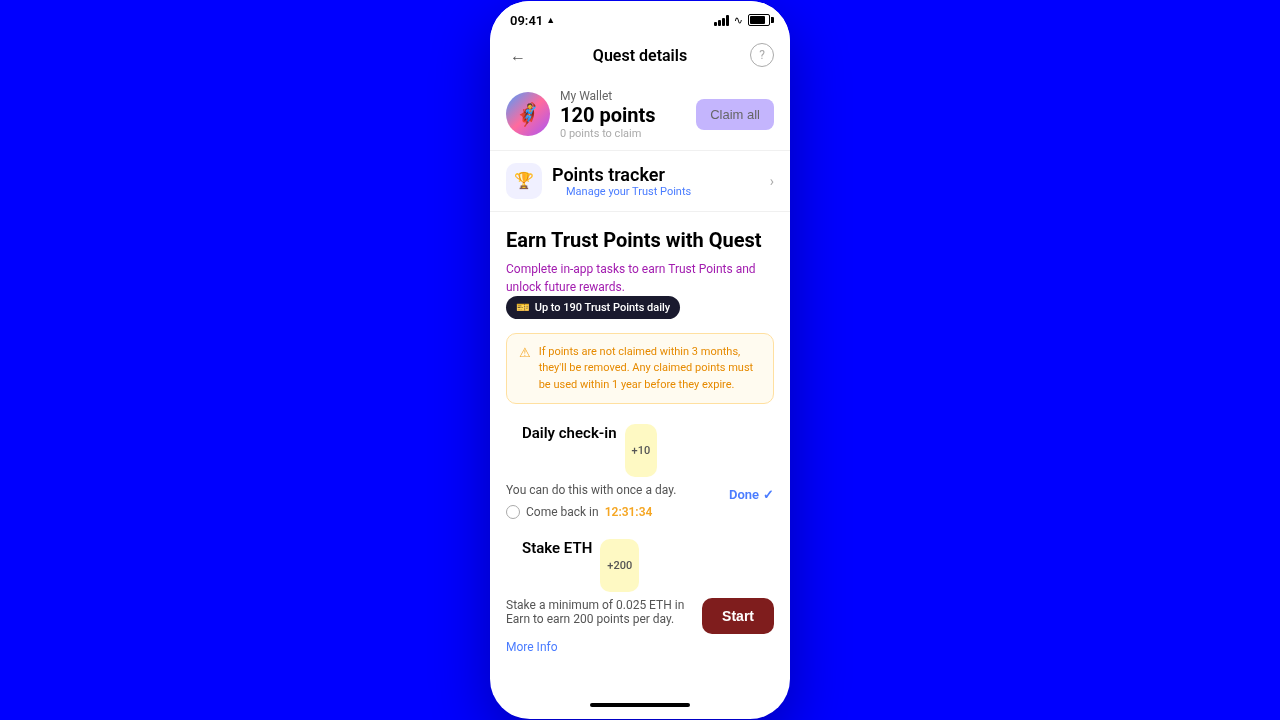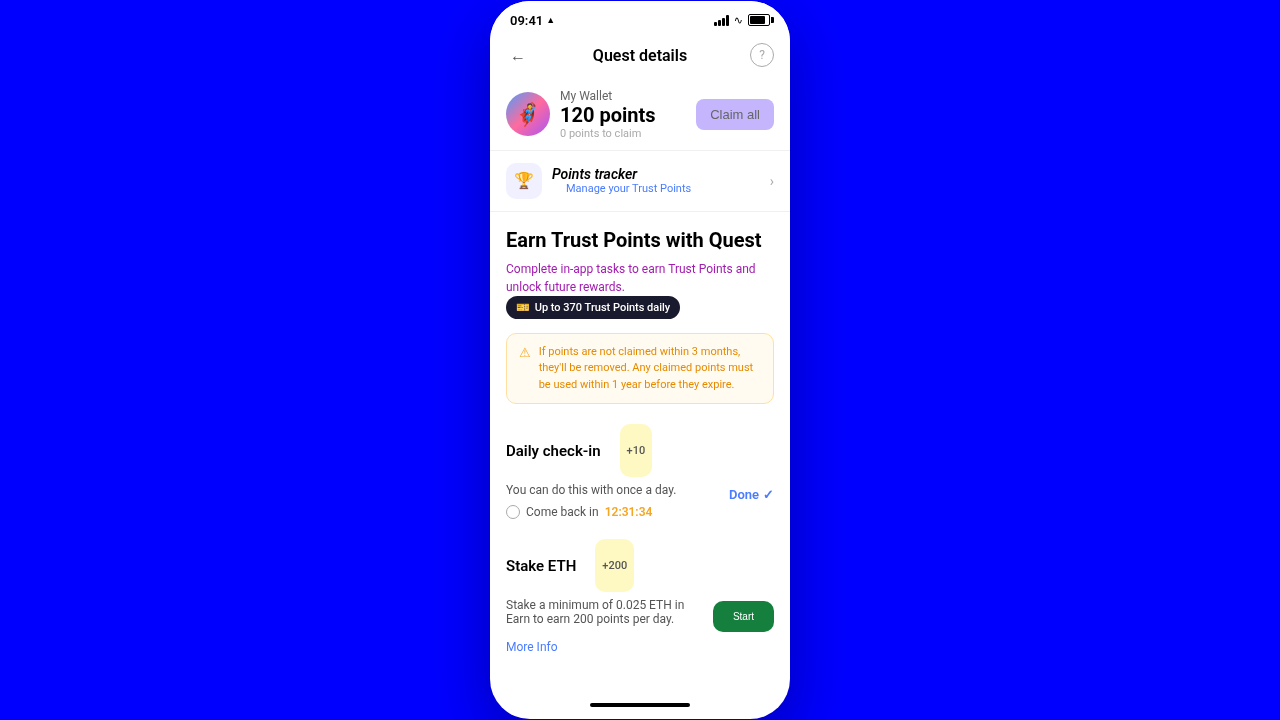--- a/index.html
+++ b/index.html
@@ -218,24 +218,23 @@
       height: 36px;
       background: #f0f0ff;
       border-radius: 10px;
       display: flex;
       align-items: center;
       justify-content: center;
       font-size: 16px;
     }
 
     .tracker-title {
-      font-size: 14px;
+      font-size: 18px;
       font-weight: 600;
       color: #000;
-      font-style: italic;
     }
 
     .tracker-subtitle {
       font-size: 11px;
       color: #4a7cff;
       margin-left: 14px;
     }
 
     .chevron-right {
       color: #aaa;
@@ -301,23 +300,23 @@
     }
 
     
     .task-section {
       margin-bottom: 20px;
       padding: 0 16px;
     }
 
     .task-header {
       display: flex;
-      align-items: center;
-      gap: 19px;
+      gap: 8px;
       margin-bottom: 6px;
+      margin-left: 16px;
     }
 
     .task-title {
       font-size: 15px;
       font-weight: 600;
       color: #000;
     }
 
     .points-badge {
       background: #fef9c3;
@@ -371,27 +370,27 @@
 
     
     .stake-task-row {
       display: flex;
       align-items: center;
       justify-content: space-between;
       margin-top: 6px;
     }
 
     .start-btn {
-      background: #15803d;
+      background: #7f1d1d;
       color: #fff;
       border: none;
       border-radius: 10px;
       padding: 10px 20px;
-      font-size: 10px;
-      font-weight: 400;
+      font-size: 14px;
+      font-weight: 700;
       cursor: pointer;
     }
 
     .more-info {
       color: #4a7cff;
       font-size: 12px;
       cursor: pointer;
       margin-top: 6px;
       display: inline-block;
     }
@@ -474,21 +473,21 @@
       </div>
       <span class="chevron-right">›</span>
     </div>
 
     <div class="main-content">
       <div class="quest-title">Earn Trust Points with Quest</div>
       <div class="quest-desc">Complete in-app tasks to earn Trust Points and unlock future rewards.</div>
 
       <div class="badge">
         <span>🎫</span>
-        <span>Up to 370 Trust Points daily</span>
+        <span>Up to 190 Trust Points daily</span>
       </div>
 
       
       <div class="warning-box">
         <span class="warning-icon">⚠</span>
         <div class="warning-text">If points are not claimed within 3 months, they'll be removed. Any claimed points must be used within 1 year before they expire.</div>
       </div>
     </div>
 
     <div class="task-section">

